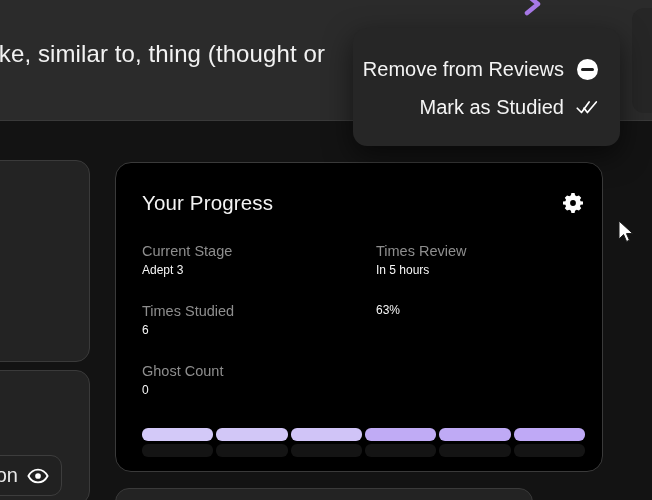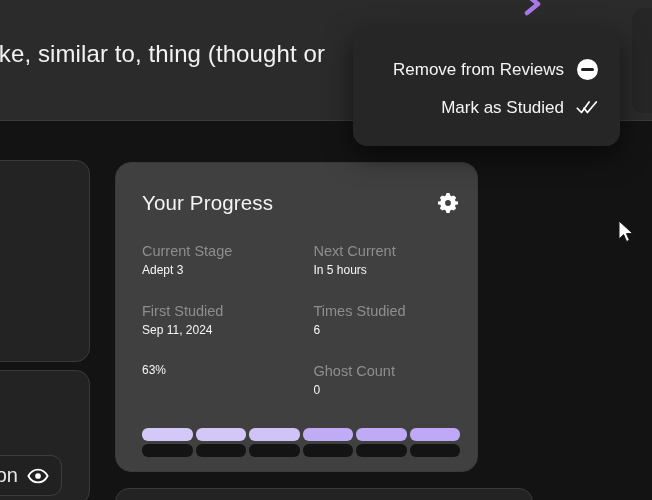--- a/index.html
+++ b/index.html
@@ -76,21 +76,21 @@
 
   .menu-item {
     display: flex;
     align-items: center;
     justify-content: flex-end;
     gap: 12px;
     padding: 0 22px;
     height: 38px;
     cursor: pointer;
     color: #f4f4f4;
-    font-size: 17px;
+    font-size: 20px;
     white-space: nowrap;
   }
   .menu-item-label { line-height: 1; }
   .menu-icon {
     width: 22px; height: 22px;
     display: flex; align-items: center; justify-content: center;
     flex: none;
   }
 
   
@@ -143,23 +143,23 @@
     font-size: 20px;
     color: #e9e9e9;
     white-space: nowrap;
   }
 
   
   #progress-card {
     position: absolute;
     left: 115px;
     top: 162px;
-    width: 363px;
+    width: 488px;
     height: 310px;
-    background: #404040;
+    background: #000000;
     border: 1px solid #3a3a3a;
     border-radius: 16px;
     padding: 28px 17px 0 26px;
     z-index: 10;
   }
 
   #progress-card-head {
     display: flex;
     align-items: center;
     justify-content: space-between;
@@ -300,26 +300,22 @@
       </svg>
     </span>
   </div>
 
   <div id="stats-grid">
     <div>
       <div class="stat-label">Current Stage</div>
       <div class="stat-value">Adept 3</div>
     </div>
     <div>
-      <div class="stat-label">Next Current</div>
+      <div class="stat-label">Times Review</div>
       <div class="stat-value">In 5 hours</div>
-    </div>
-    <div>
-      <div class="stat-label">First Studied</div>
-      <div class="stat-value">Sep 11, 2024</div>
     </div>
     <div>
       <div class="stat-label">Times Studied</div>
       <div class="stat-value">6</div>
     </div>
     <div>
       <div class="stat-value">63%</div>
     </div>
     <div>
       <div class="stat-label">Ghost Count</div>

